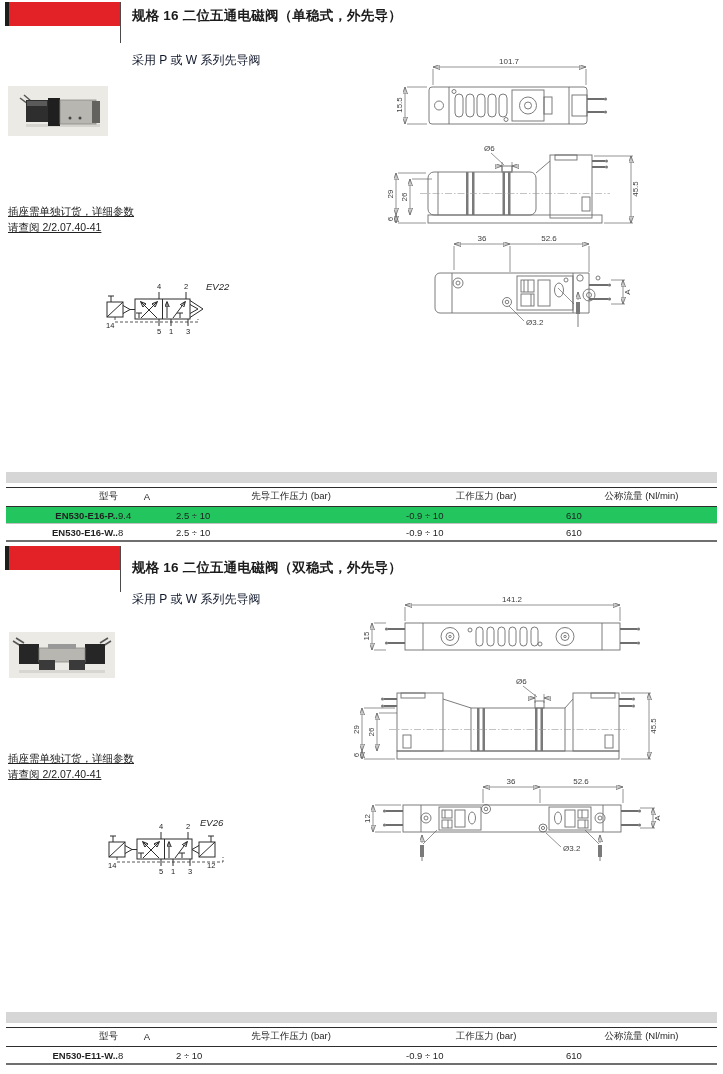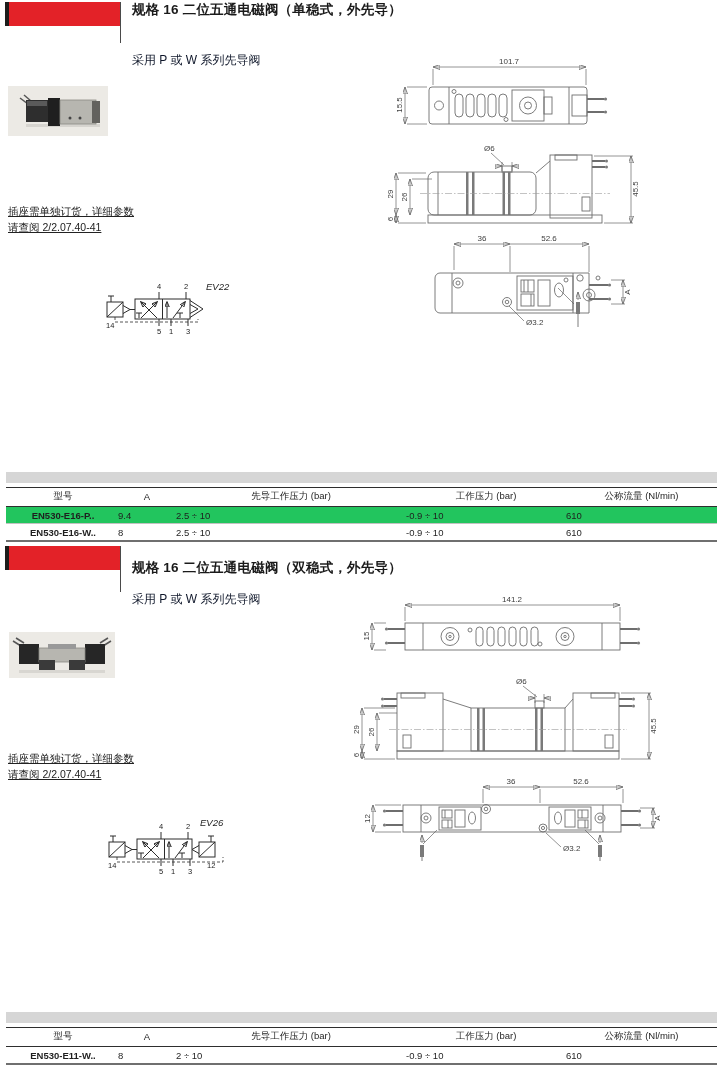--- a/index.html
+++ b/index.html
@@ -10,21 +10,21 @@
   .redblock{background:#e32228;}
   .vline{width:1px;background:#4a4a4a;}
   .title{font-size:13.5px;font-weight:bold;letter-spacing:.2px;white-space:nowrap;}
   .subtitle{font-size:12px;color:#0f172a;white-space:nowrap;}
   .note{font-size:10.5px;line-height:16px;color:#222;text-decoration:underline;}
   .tablebar{height:11px;background:#d6d6d6;}
   table.spec{border-collapse:collapse;table-layout:fixed;width:711px;font-size:9.5px;color:#1f1f1f;}
   table.spec th{font-weight:normal;text-align:center;padding:2px 0 3px;
                 border-top:1.6px solid #2e2e2e;border-bottom:1.2px solid #2e2e2e;}
   table.spec td{text-align:left;padding:2.5px 0;border-bottom:1px solid #c2c2c2;}
-  table.spec .c1{text-align:center;padding-left:2px;}
+  table.spec .c1{text-align:right;padding-left:2px;}
   table.spec tbody tr.alt{background:#22c55e;}
   table.spec tbody tr.last td{border-bottom:2.6px solid #6f6f6f;}
   .model{font-weight:bold;}
   svg.draw line,svg.draw rect,svg.draw circle,svg.draw path,svg.draw polyline,svg.draw ellipse{
     stroke:#6e6e6e;stroke-width:.9;fill:none;}
   svg.draw .dim{stroke:#5a5a5a;stroke-width:.65;}
   svg.draw .cl{stroke:#9a9a9a;stroke-width:.6;stroke-dasharray:7 2 1.5 2;}
   svg.draw .fl{fill:#7a7a7a;stroke:none;}
   svg.draw .pin{stroke-width:2;}
   svg.draw text{fill:#3d3d3d;stroke:none;font-size:8px;}
@@ -34,21 +34,21 @@
   svg.sym text.lbl{font-size:9.5px;font-style:italic;}
 </style>
 </head>
 <body>
 
 <div class="page">
 
   <div class="abs blackbar" style="left:5px;top:2px;width:4px;height:24px"></div>
   <div class="abs redblock" style="left:9px;top:2px;width:111px;height:24px"></div>
   <div class="abs vline" style="left:120px;top:2px;height:41px"></div>
-  <div class="abs title" style="left:132px;top:1px">规格 16 二位五通电磁阀（单稳式，外先导）</div>
+  <div class="abs title" style="left:132px;top:7px">规格 16 二位五通电磁阀（单稳式，外先导）</div>
   <div class="abs subtitle" style="left:132px;top:52px">采用 P 或 W 系列先导阀</div>
 
   <svg class="abs" style="left:8px;top:86px" width="100" height="50" viewBox="0 0 100 50">
     <rect x="0" y="0" width="100" height="50" fill="#eceae5"></rect>
     <rect x="18" y="38" width="74" height="3" fill="#d6d4cf"></rect>
     <line x1="12" y1="12" x2="20" y2="18" stroke="#555" stroke-width="1.5"></line>
     <line x1="16" y1="9" x2="23" y2="15" stroke="#555" stroke-width="1.5"></line>
     <rect x="18" y="14" width="22" height="22" fill="#2e2e2e"></rect>
     <rect x="19" y="15" width="20" height="5" fill="#5a5a5a"></rect>
     <rect x="40" y="12" width="12" height="28" fill="#1f1f1f"></rect>

